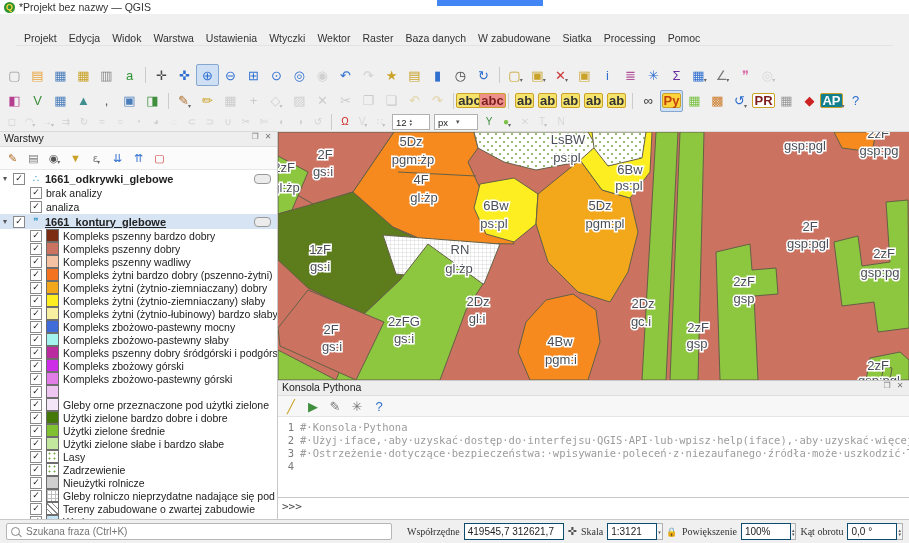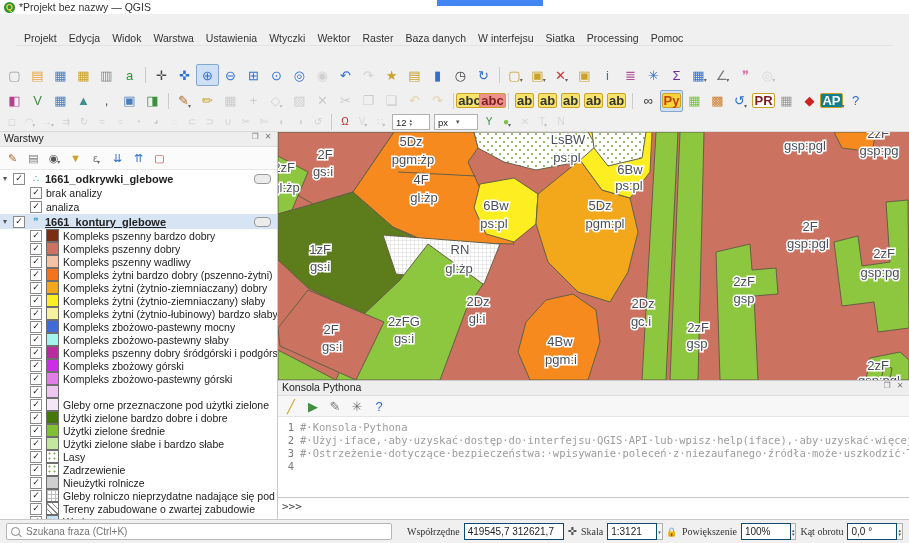--- a/index.html
+++ b/index.html
@@ -98,21 +98,21 @@
   <ul id="menubar">
       <li>Projekt</li>
       <li>Edycja</li>
       <li>Widok</li>
       <li>Warstwa</li>
       <li>Ustawienia</li>
       <li>Wtyczki</li>
       <li>Wektor</li>
       <li>Raster</li>
       <li>Baza danych</li>
-      <li>W interfejsu</li>
+      <li>W zabudowane</li>
       <li>Siatka</li>
       <li>Processing</li>
       <li>Pomoc</li>
     </ul>
 
   <div id="tb1" class="tbrow">
       <span class="tbi">
         <span class="gl" style="color: rgb(154, 154, 154);">▢</span>
       </span>
       <span class="tbi">

